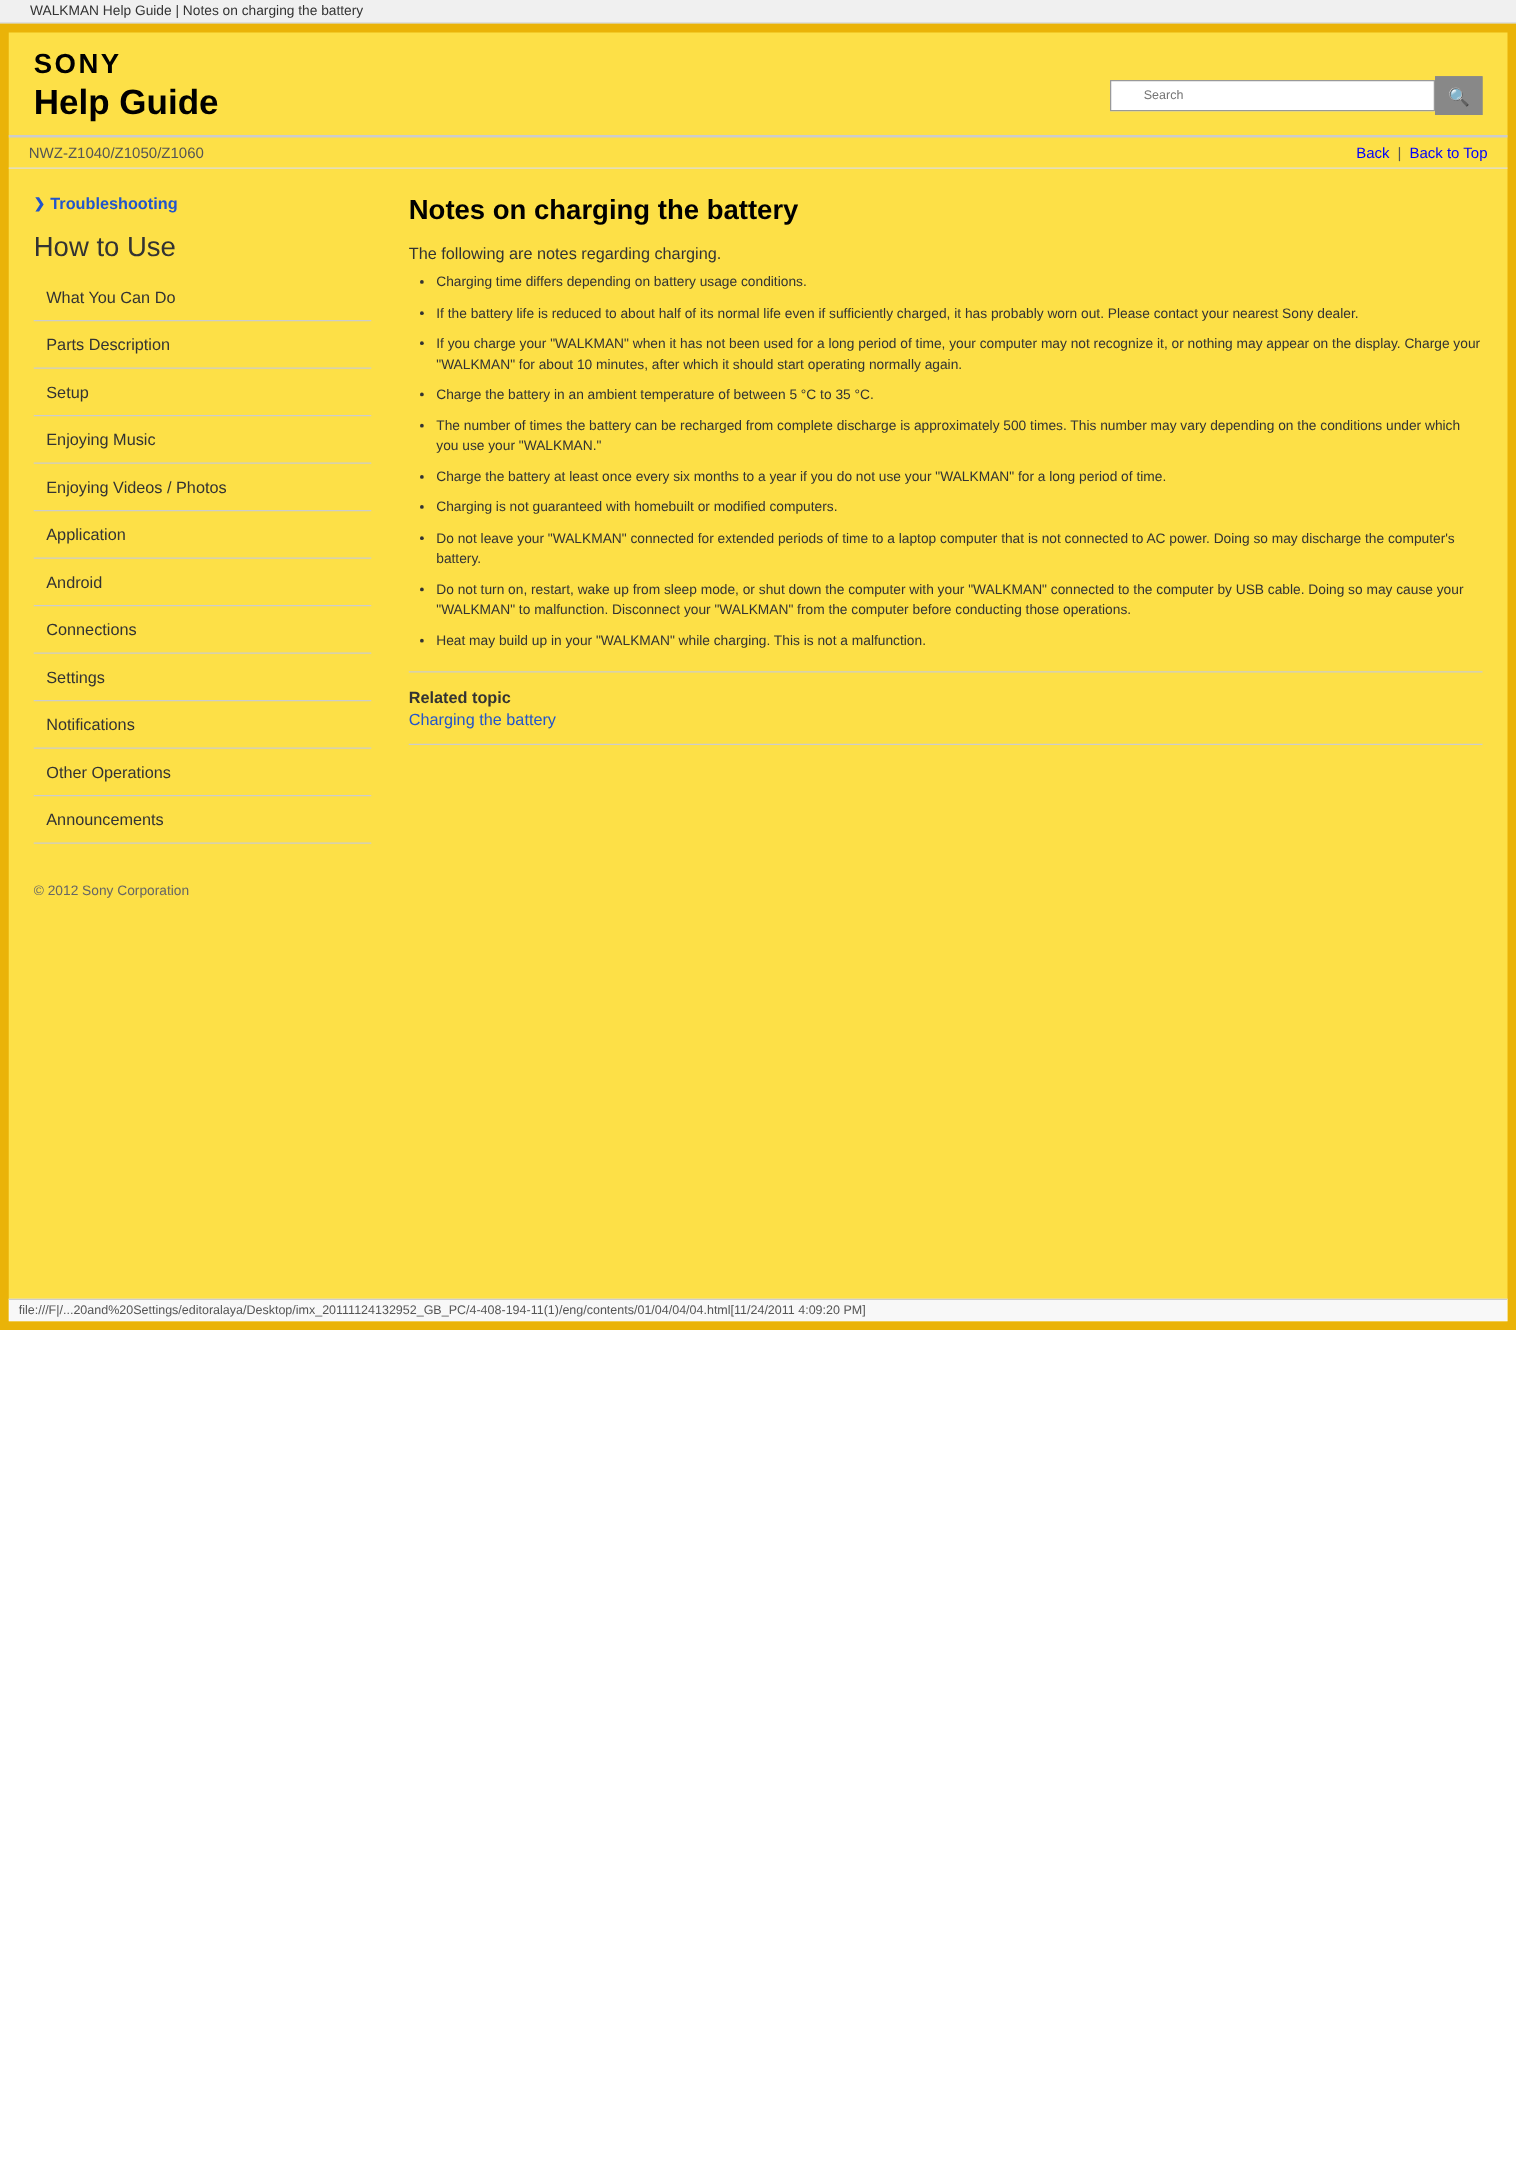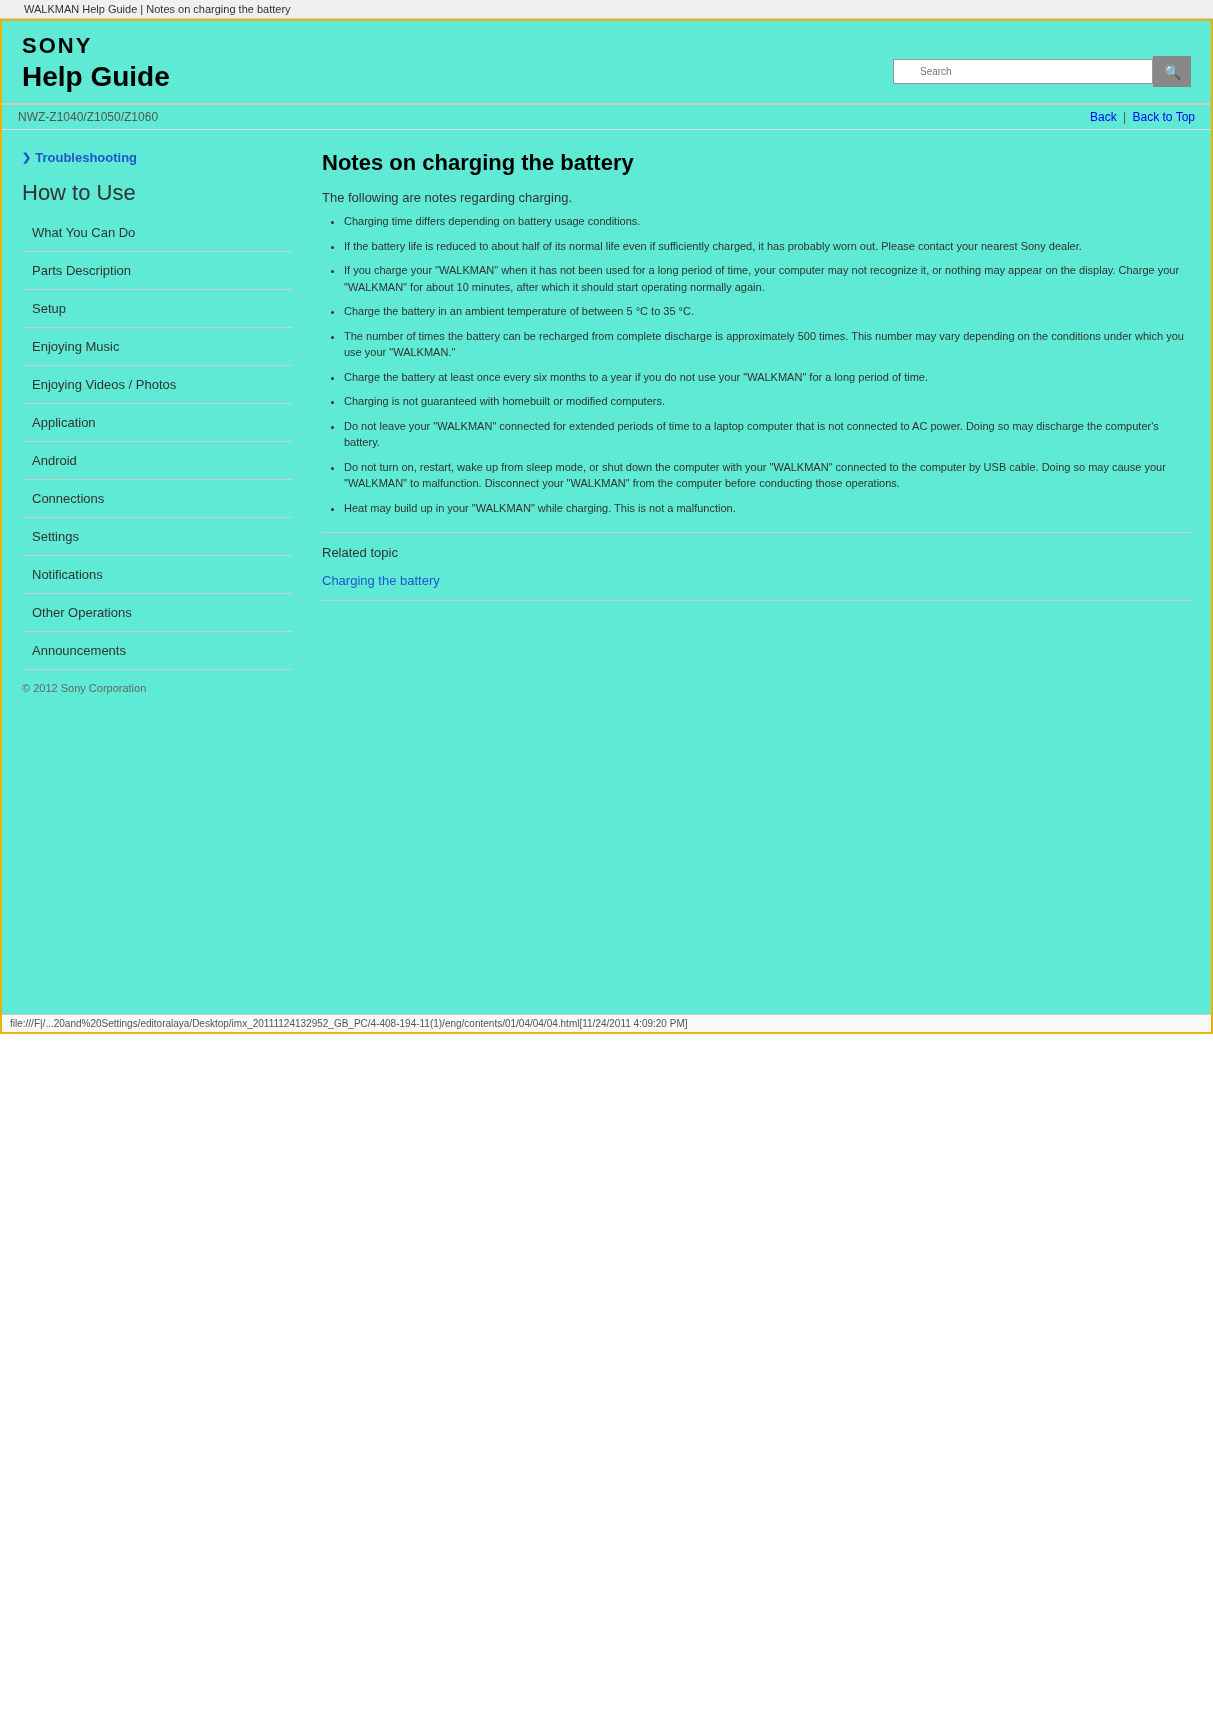--- a/index.html
+++ b/index.html
@@ -12,24 +12,24 @@
     
     .browser-title-bar {
       background: #f0f0f0;
       border-bottom: 1px solid #ccc;
       padding: 3px 24px;
       font-size: 11px;
       color: #333;
     }
     
     .page-wrapper {
-      border: 2px solid #eab308;
+      border: 7px solid #eab308;
       max-width: 1213px;
       margin: 0 auto;
-      background: #5eead4;
+      background: #fde047;
     }
     
     .header {
       padding: 12px 20px 10px 20px;
       border-bottom: 2px solid #ccc;
       display: flex;
       align-items: flex-end;
       justify-content: space-between;
     }
     .header-left {}
@@ -123,21 +123,21 @@
       margin-bottom: 8px;
     }
     .sidebar-nav-item {
       border-bottom: 1px solid #ccc;
       padding: 11px 10px;
       font-size: 13px;
       color: #333;
       cursor: pointer;
     }
     .sidebar-footer {
-      margin-top: 12px;
+      margin-top: 32px;
       font-size: 11px;
       color: #666;
     }
     
     .article-content {
       flex: 1;
     }
     .article-title {
       font-size: 22px;
       font-weight: bold;
@@ -161,23 +161,23 @@
       line-height: 1.5;
     }
     .related-section {
       border-top: 1px solid #ccc;
       border-bottom: 1px solid #ccc;
       padding: 12px 0;
       margin-top: 10px;
     }
     .related-label {
       font-size: 13px;
-      font-weight: normal;
-      color: #333;
-      margin-bottom: 13px;
+      font-weight: bold;
+      color: #333;
+      margin-bottom: 3px;
     }
     .related-link {
       font-size: 13px;
       color: #2255cc;
       text-decoration: none;
       cursor: pointer;
     }
     
     .bottom-bar {
       border-top: 1px solid #ccc;

